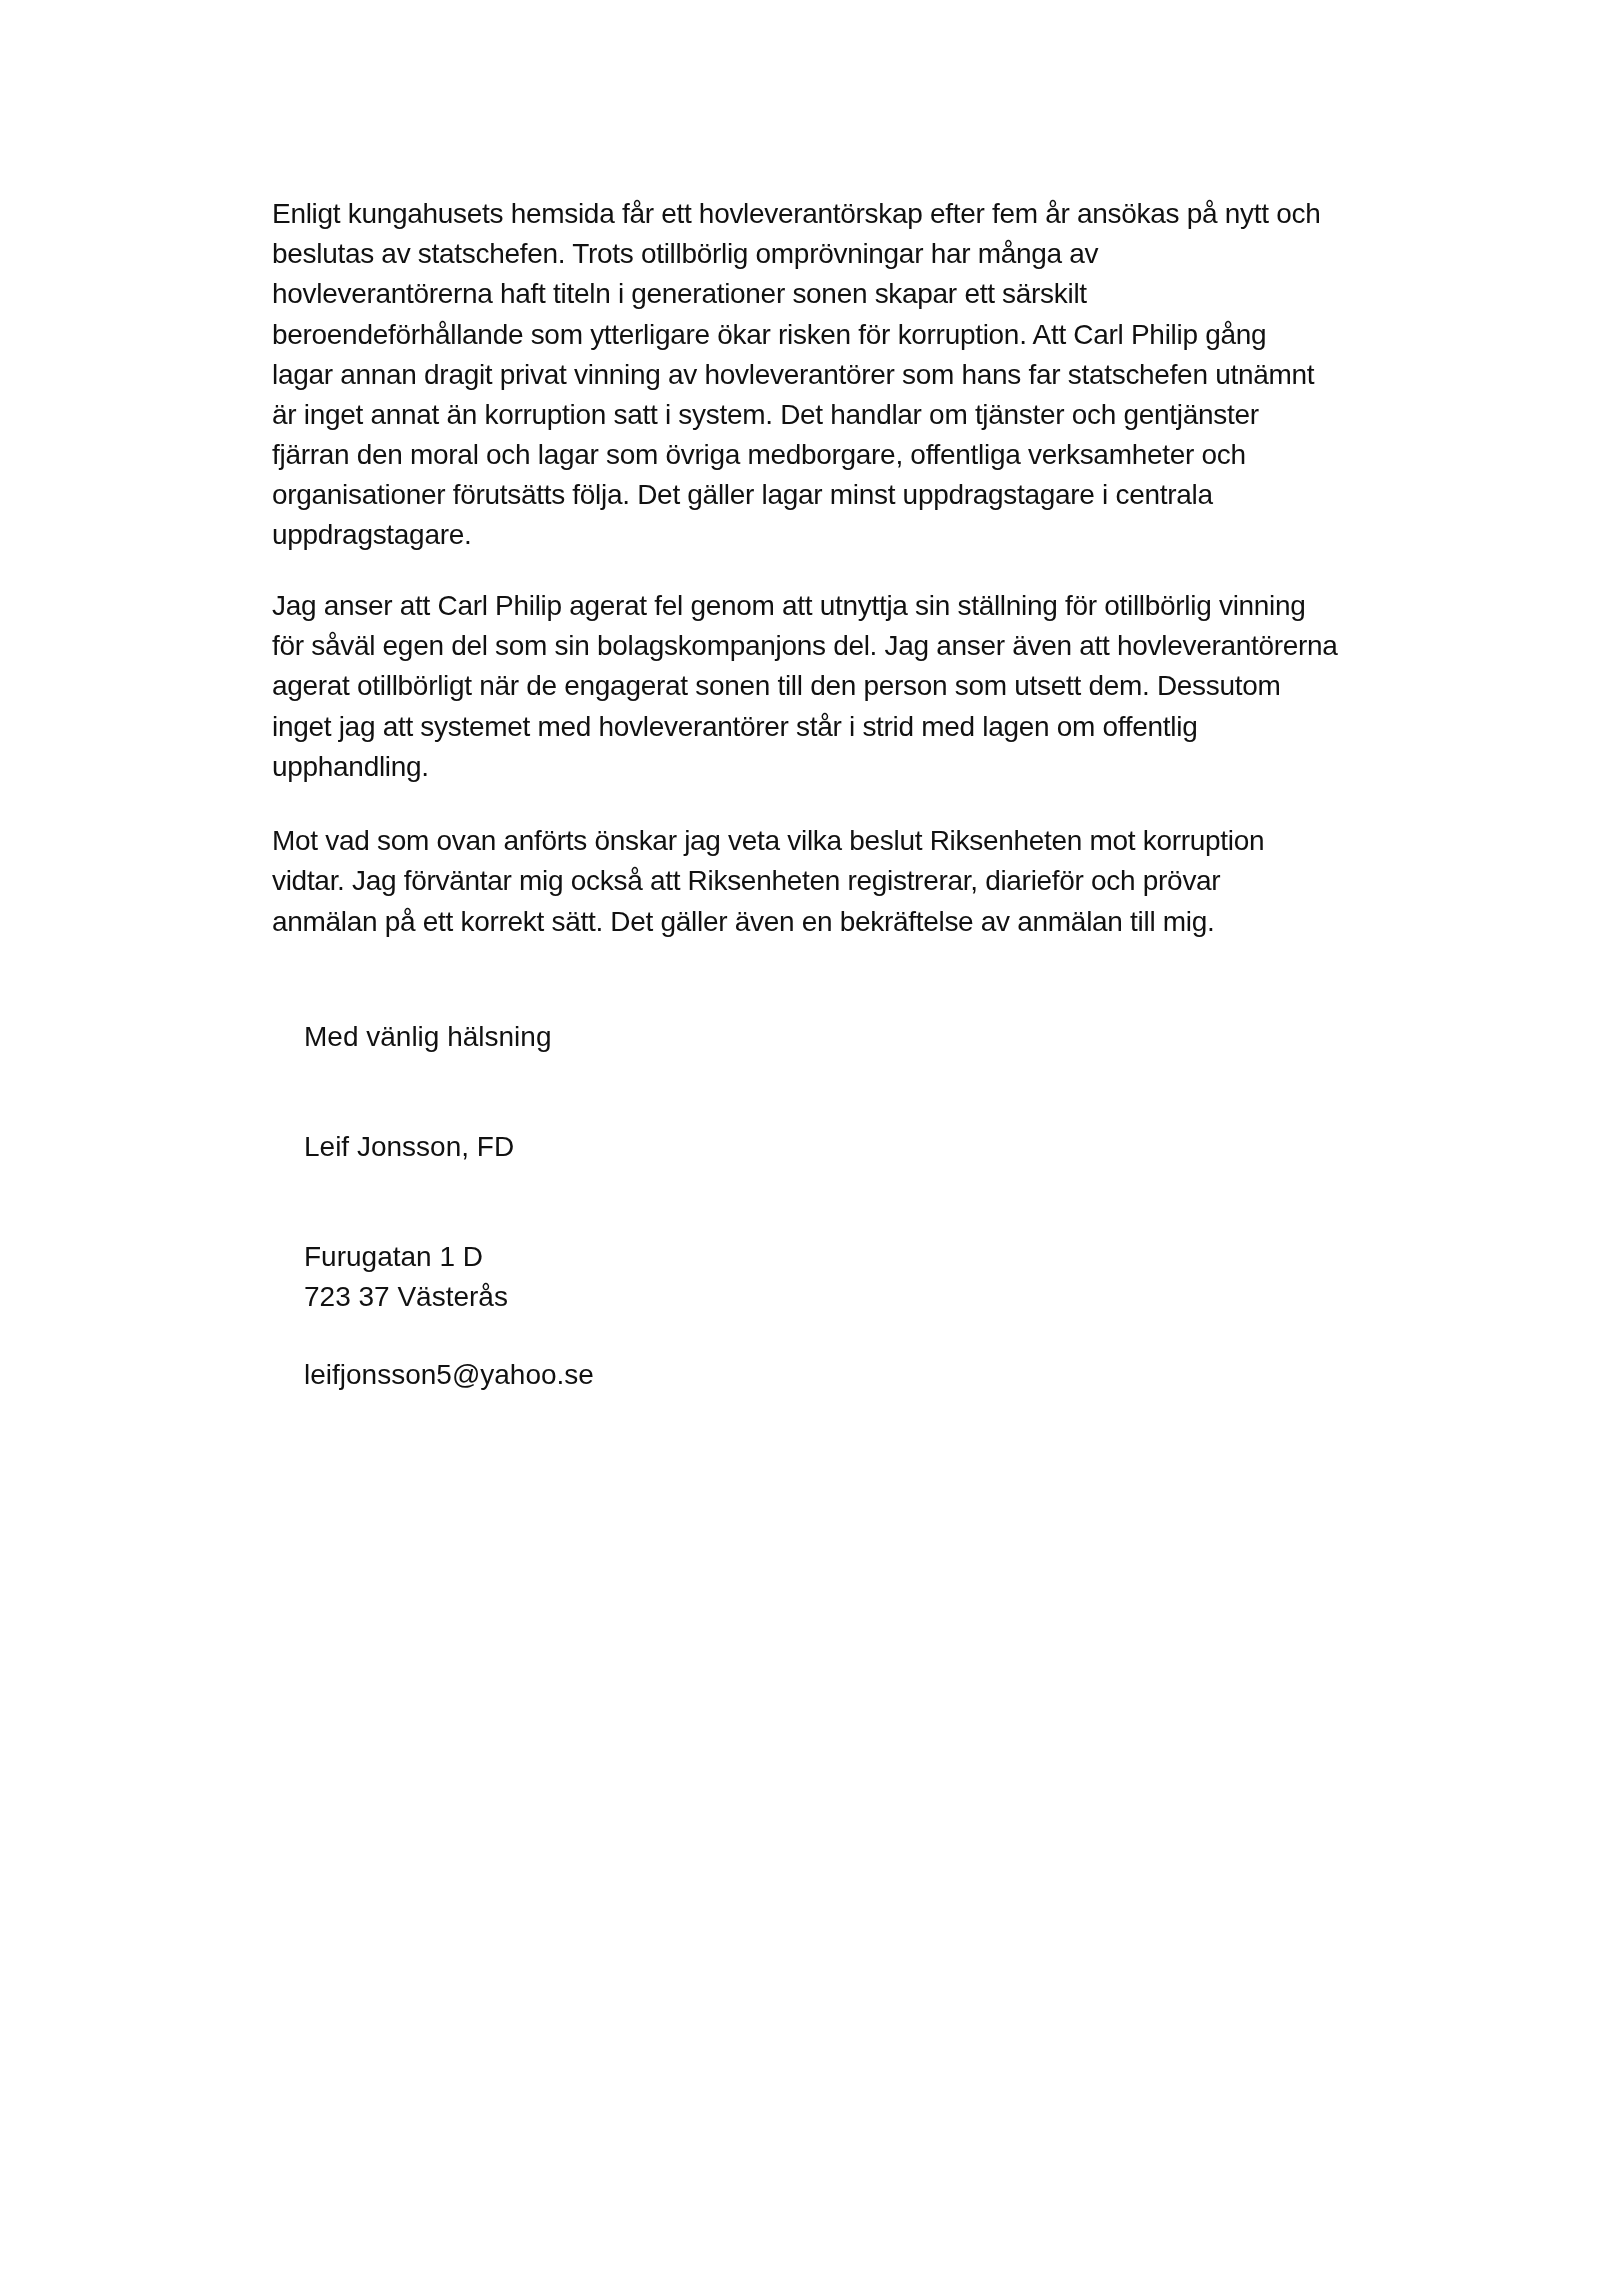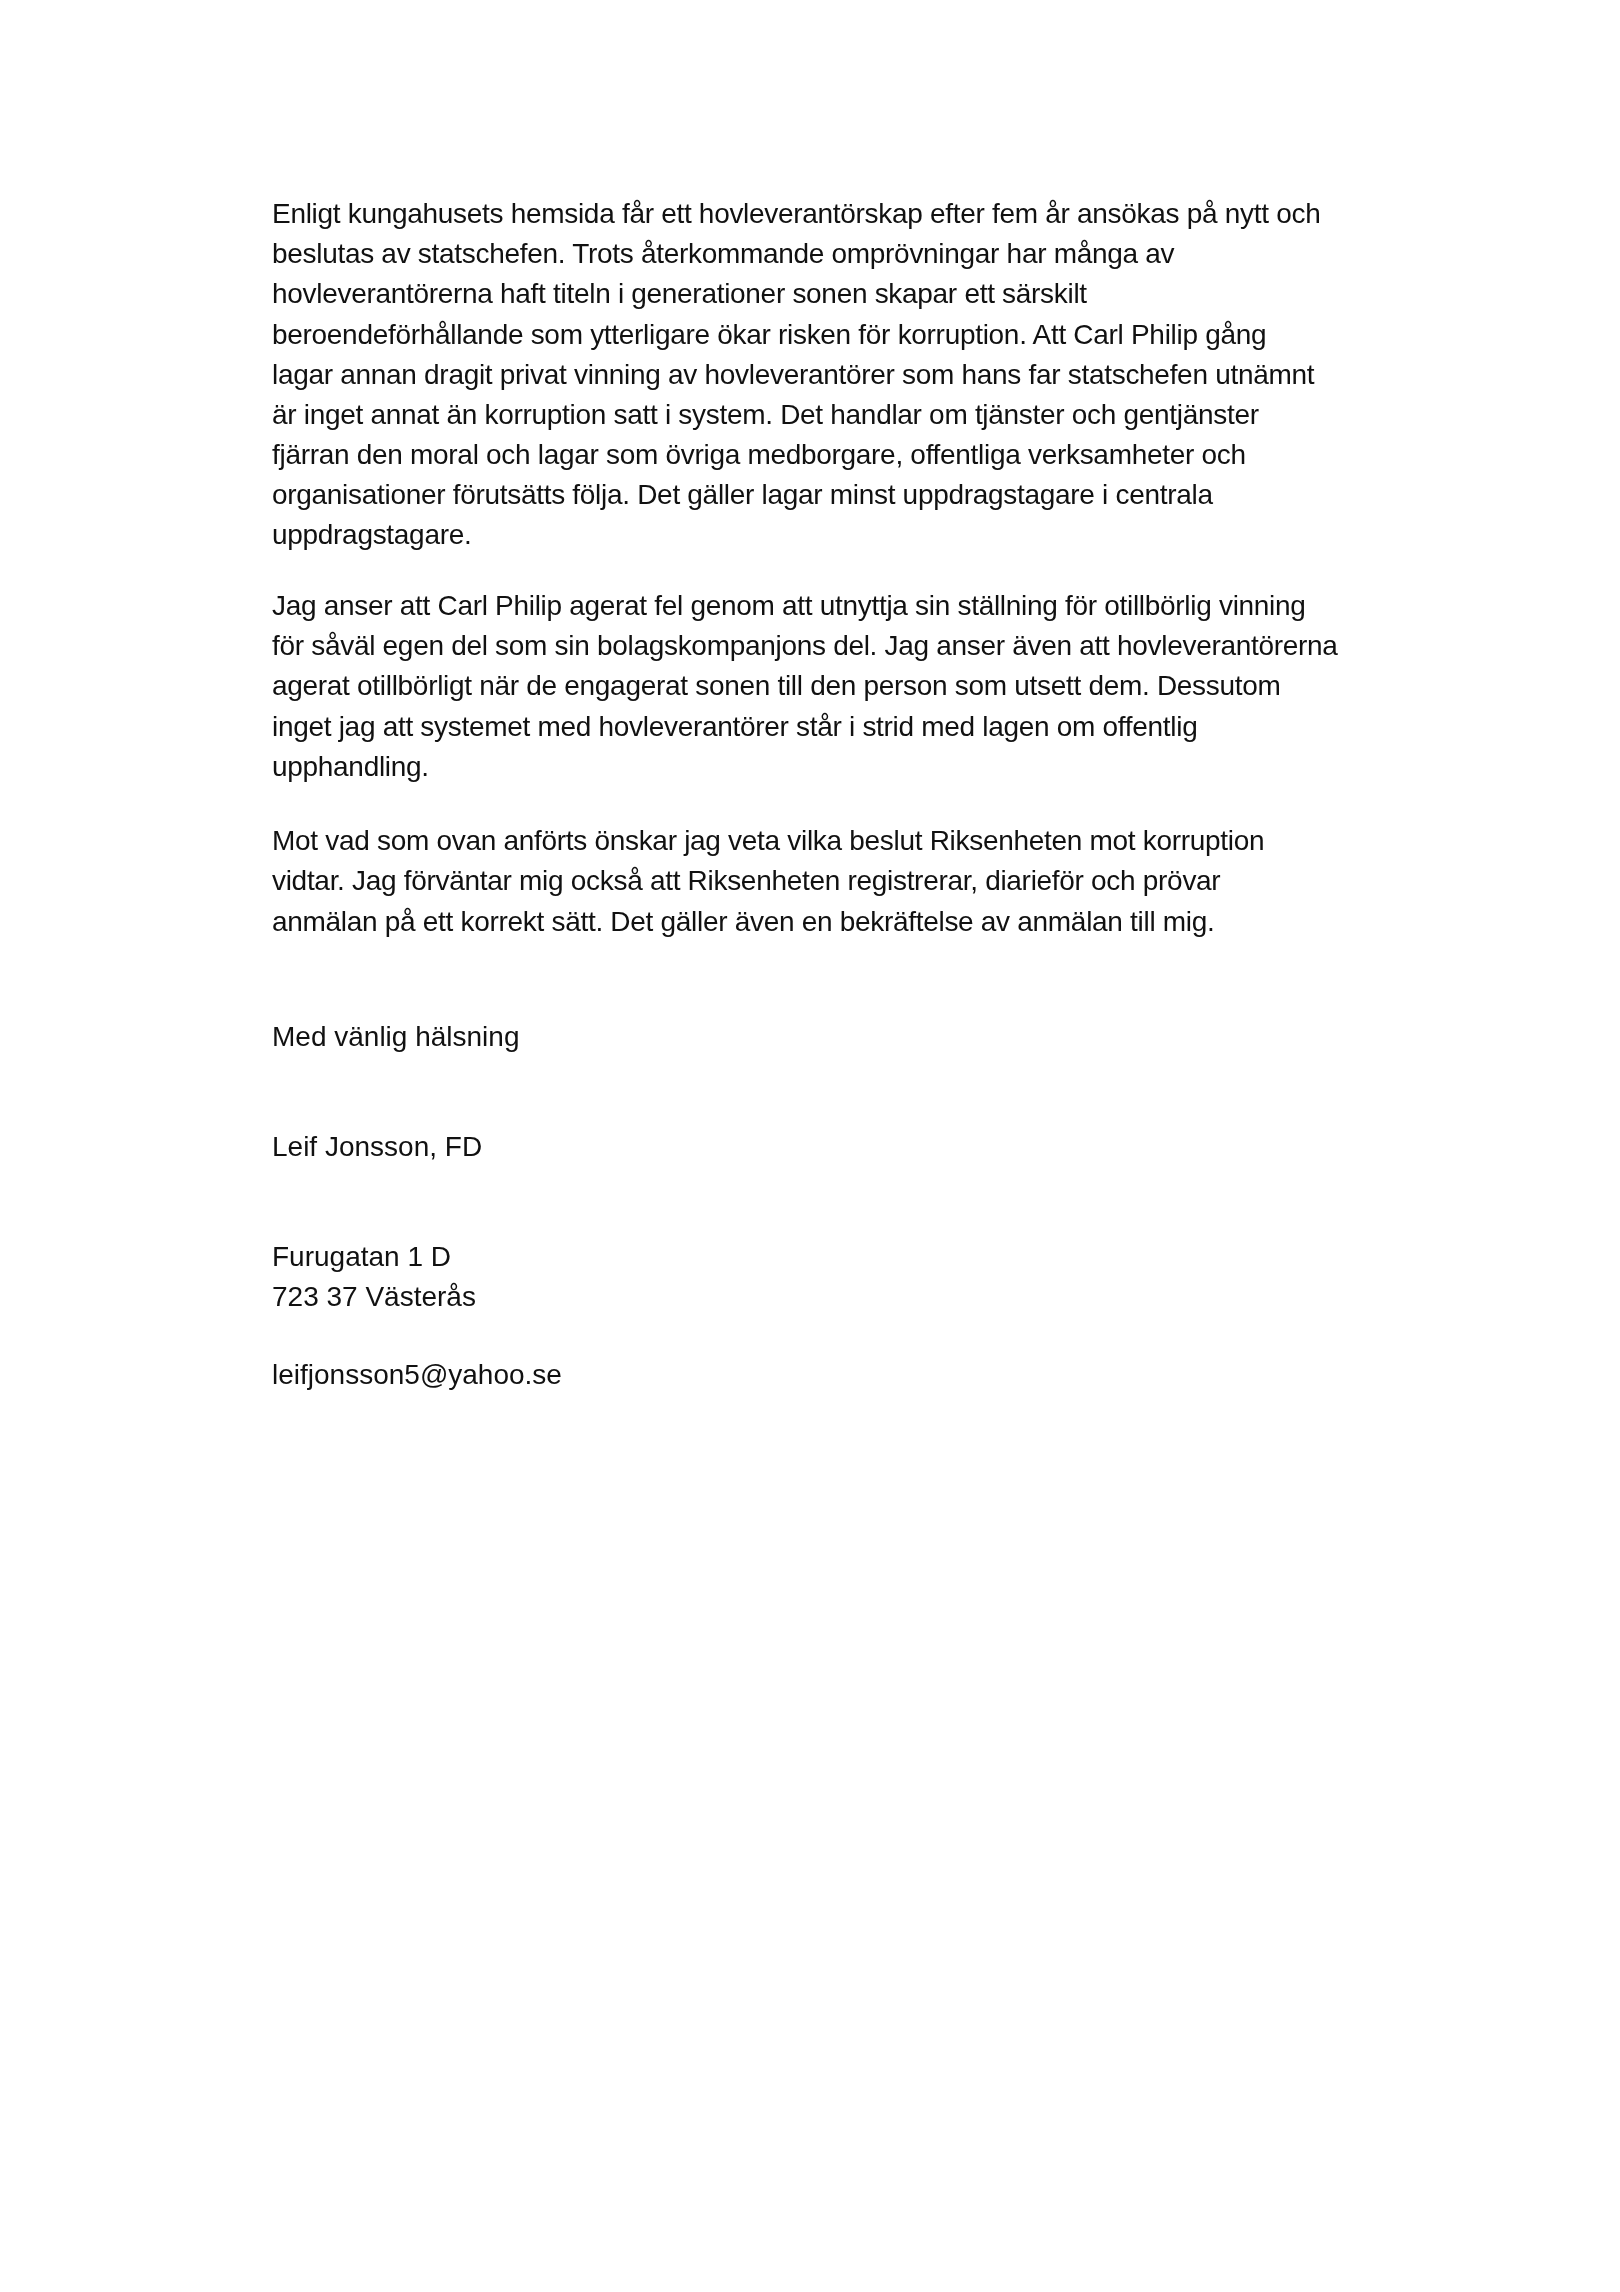--- a/index.html
+++ b/index.html
@@ -26,30 +26,31 @@
       position: absolute;
       left: 272px;
       white-space: nowrap;
       font-size: 28px;
       line-height: 33px;
       letter-spacing: -0.3px;
       word-spacing: 0px;
     }
     .closing {
       letter-spacing: 0px;
+      margin-left: 32px;
     }
   </style>
 </head>
 <body>
 
 <div class="page">
 
   <div>
     <div class="line" style="top:197px">Enligt kungahusets hemsida får ett hovleverantörskap efter fem år ansökas på nytt och</div>
-    <div class="line" style="top:237px">beslutas av statschefen. Trots återkommande omprövningar har många av</div>
+    <div class="line" style="top:237px">beslutas av statschefen. Trots otillbörlig omprövningar har många av</div>
     <div class="line" style="top:277px">hovleverantörerna haft titeln i generationer sonen skapar ett särskilt</div>
     <div class="line" style="top:318px">beroendeförhållande som ytterligare ökar risken för korruption. Att Carl Philip gång</div>
     <div class="line" style="top:358px">lagar annan dragit privat vinning av hovleverantörer som hans far statschefen utnämnt</div>
     <div class="line" style="top:398px">är inget annat än korruption satt i system. Det handlar om tjänster och gentjänster</div>
     <div class="line" style="top:438px">fjärran den moral och lagar som övriga medborgare, offentliga verksamheter och</div>
     <div class="line" style="top:478px">organisationer förutsätts följa. Det gäller lagar minst uppdragstagare i centrala</div>
     <div class="line" style="top:518px">uppdragstagare.</div>
   </div>
 
   <div>

